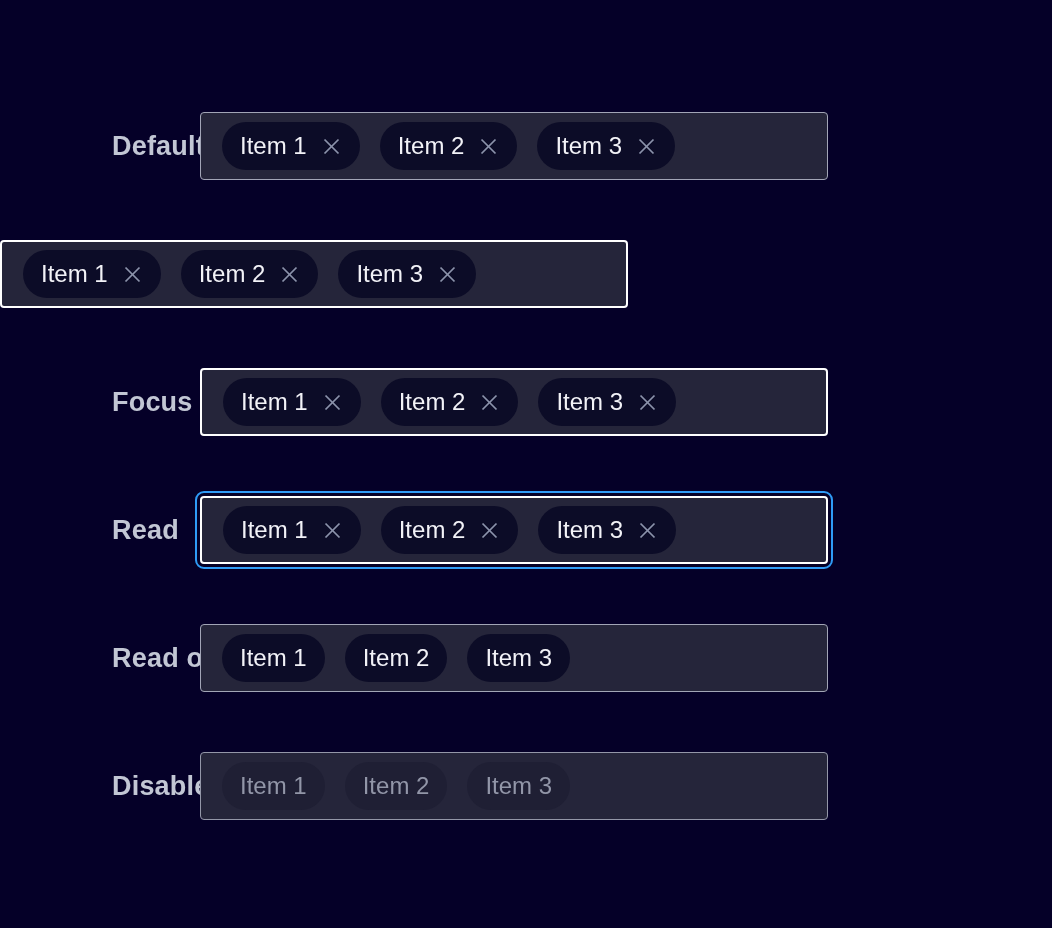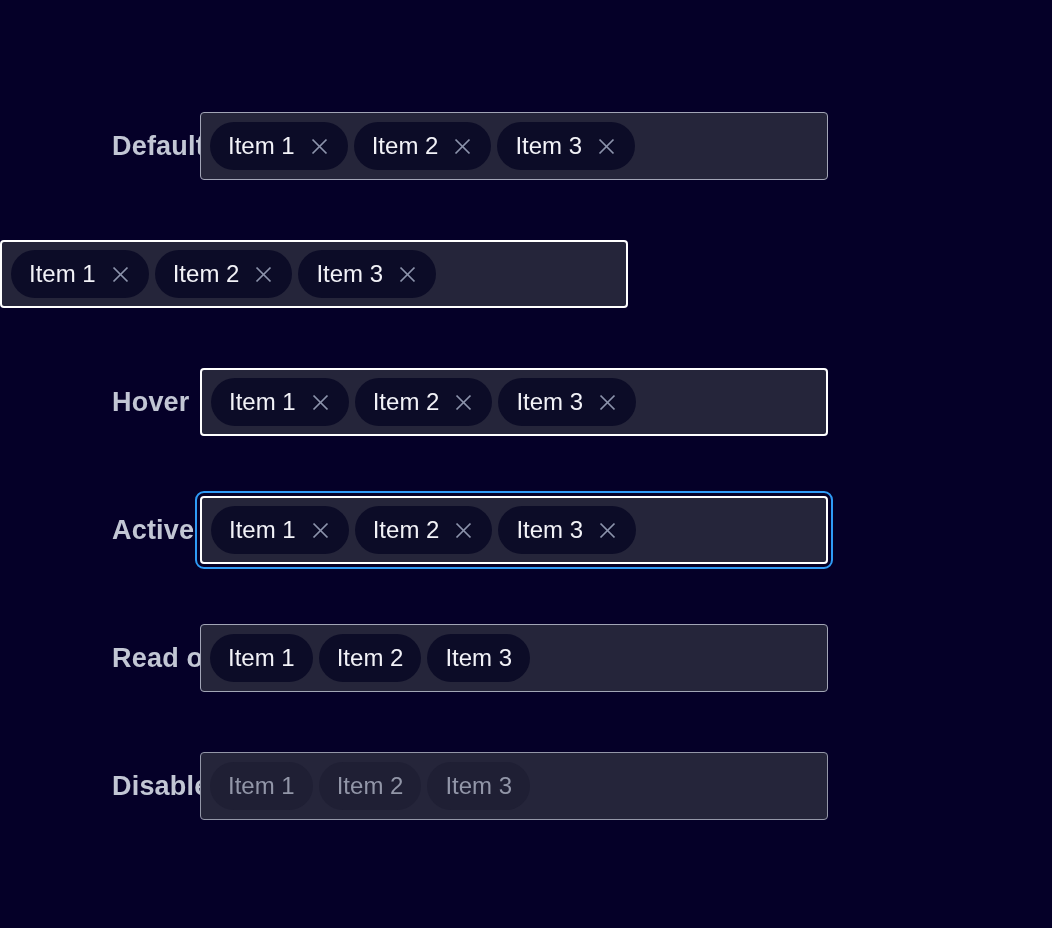--- a/index.html
+++ b/index.html
@@ -43,22 +43,22 @@
   .chips-field {
     position: relative;
     width: 628px;
     height: 68px;
     box-sizing: border-box;
     background: #25253A;
     border: 1px solid #A2A5B6;
     border-radius: 4px;
     display: flex;
     align-items: center;
-    padding: 0 9px;
-    gap: 6px;
+    padding: 0 21px;
+    gap: 20px;
   }
 
   
   .chips-field.is-hover,
   .chips-field.is-active {
     border: 2px solid #FFFFFF;
   }
 
   .chips-field.is-focus {
     border: 2px solid #FFFFFF;
@@ -161,21 +161,21 @@
         <span class="chip-label">Item 3</span>
         <svg class="chip-remove" viewBox="0 0 21 21">
             <line x1="3.5" y1="3.5" x2="17.5" y2="17.5"></line>
             <line x1="17.5" y1="3.5" x2="3.5" y2="17.5"></line>
           </svg>
       </div>
     </div>
   </div>
 
   <div class="state-row" style="top:366px;">
-    <div class="row-label">Hover</div>
+    <div class="row-label">Focus</div>
     <div class="chips-field is-active">
       <div class="chip">
         <span class="chip-label">Item 1</span>
         <svg class="chip-remove" viewBox="0 0 21 21">
             <line x1="3.5" y1="3.5" x2="17.5" y2="17.5"></line>
             <line x1="17.5" y1="3.5" x2="3.5" y2="17.5"></line>
           </svg>
       </div>
       <div class="chip">
         <span class="chip-label">Item 2</span>
@@ -188,21 +188,21 @@
         <span class="chip-label">Item 3</span>
         <svg class="chip-remove" viewBox="0 0 21 21">
             <line x1="3.5" y1="3.5" x2="17.5" y2="17.5"></line>
             <line x1="17.5" y1="3.5" x2="3.5" y2="17.5"></line>
           </svg>
       </div>
     </div>
   </div>
 
   <div class="state-row" style="top:494px;">
-    <div class="row-label">Active</div>
+    <div class="row-label">Read</div>
     <div class="chips-field is-focus">
       <div class="chip">
         <span class="chip-label">Item 1</span>
         <svg class="chip-remove" viewBox="0 0 21 21">
             <line x1="3.5" y1="3.5" x2="17.5" y2="17.5"></line>
             <line x1="17.5" y1="3.5" x2="3.5" y2="17.5"></line>
           </svg>
       </div>
       <div class="chip">
         <span class="chip-label">Item 2</span>

